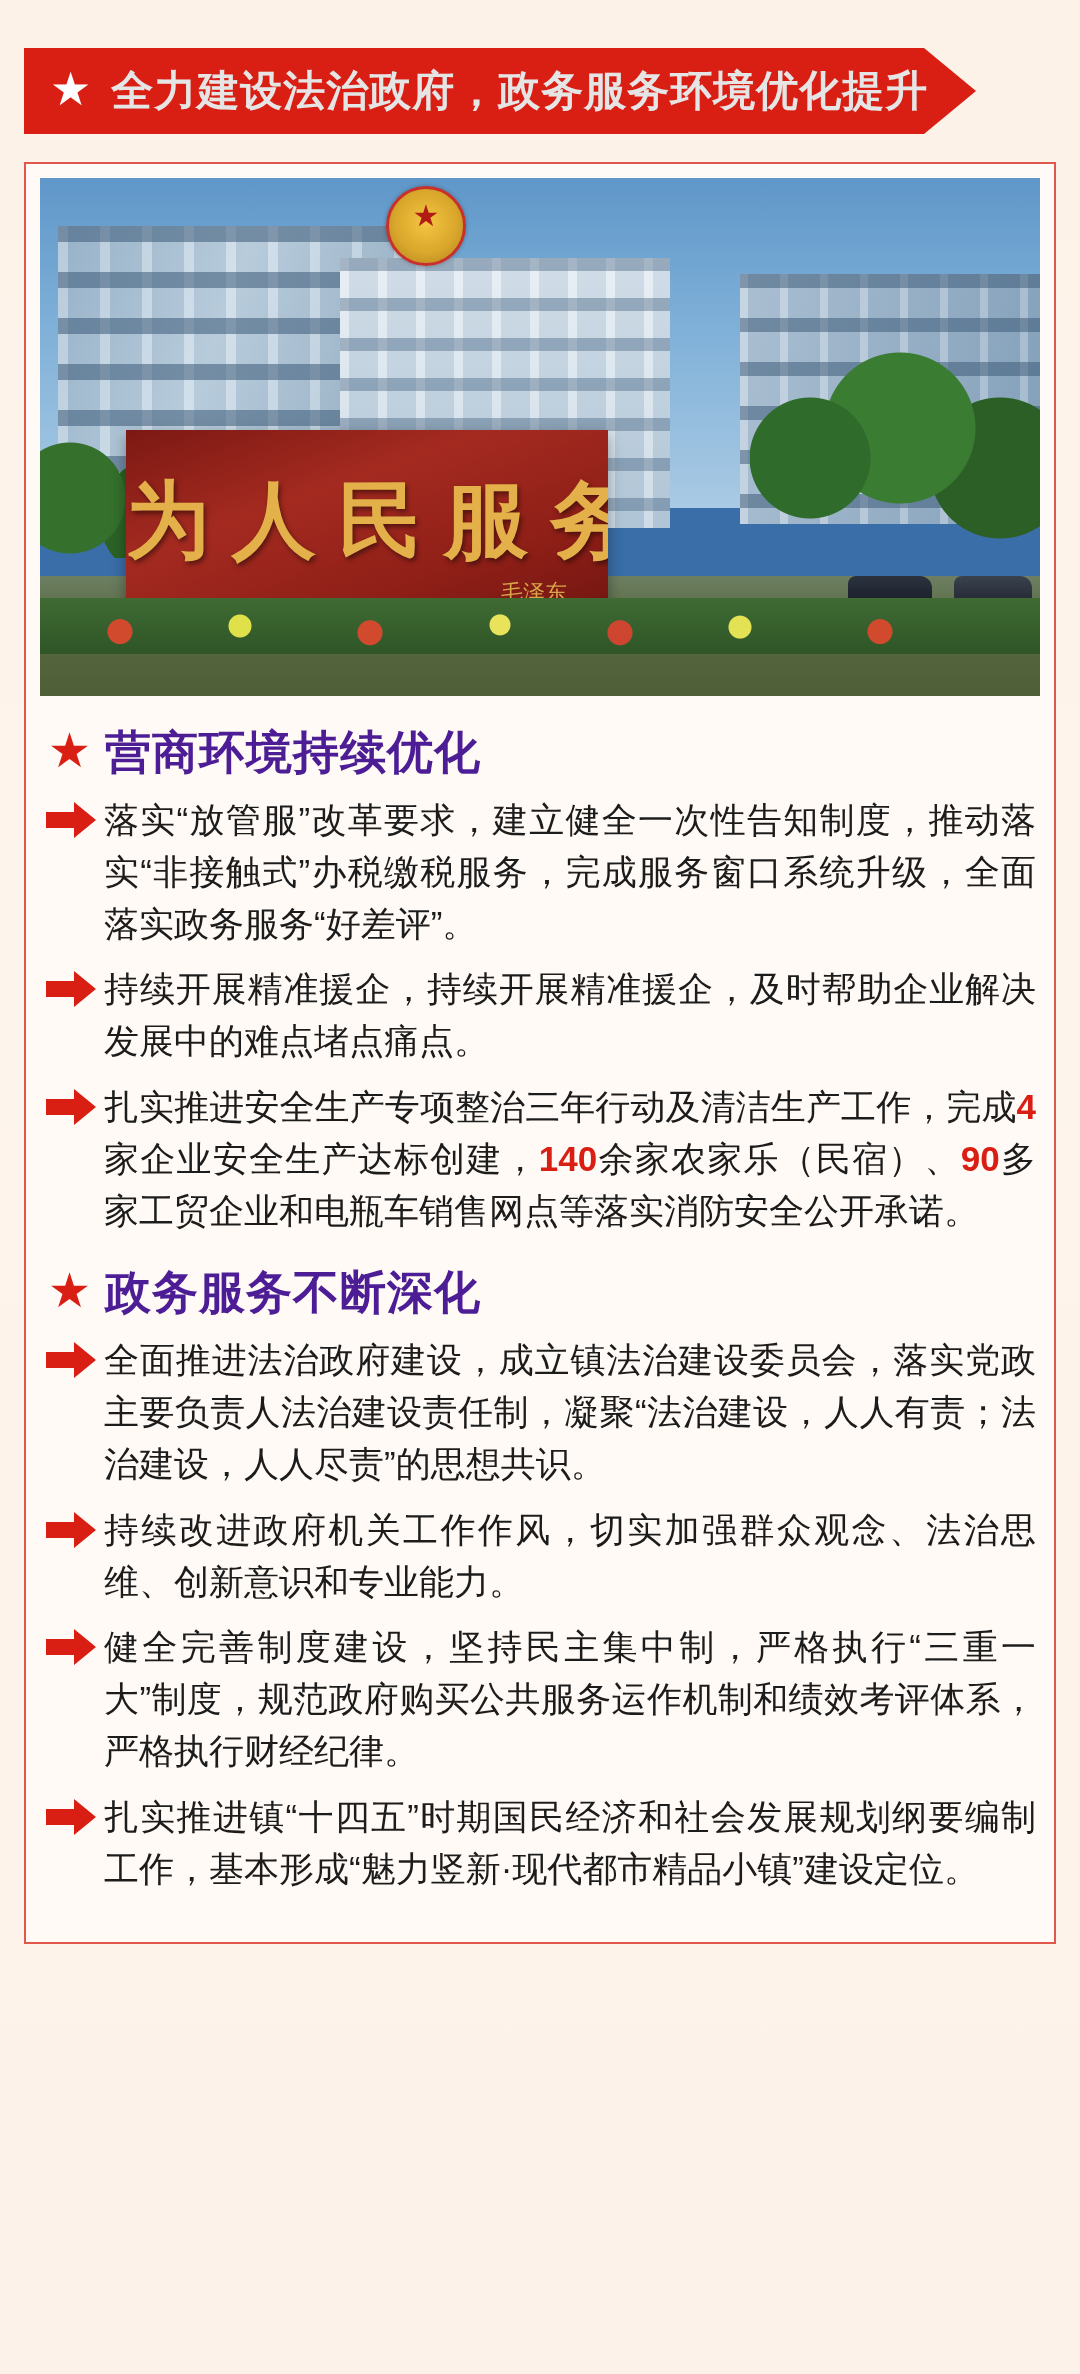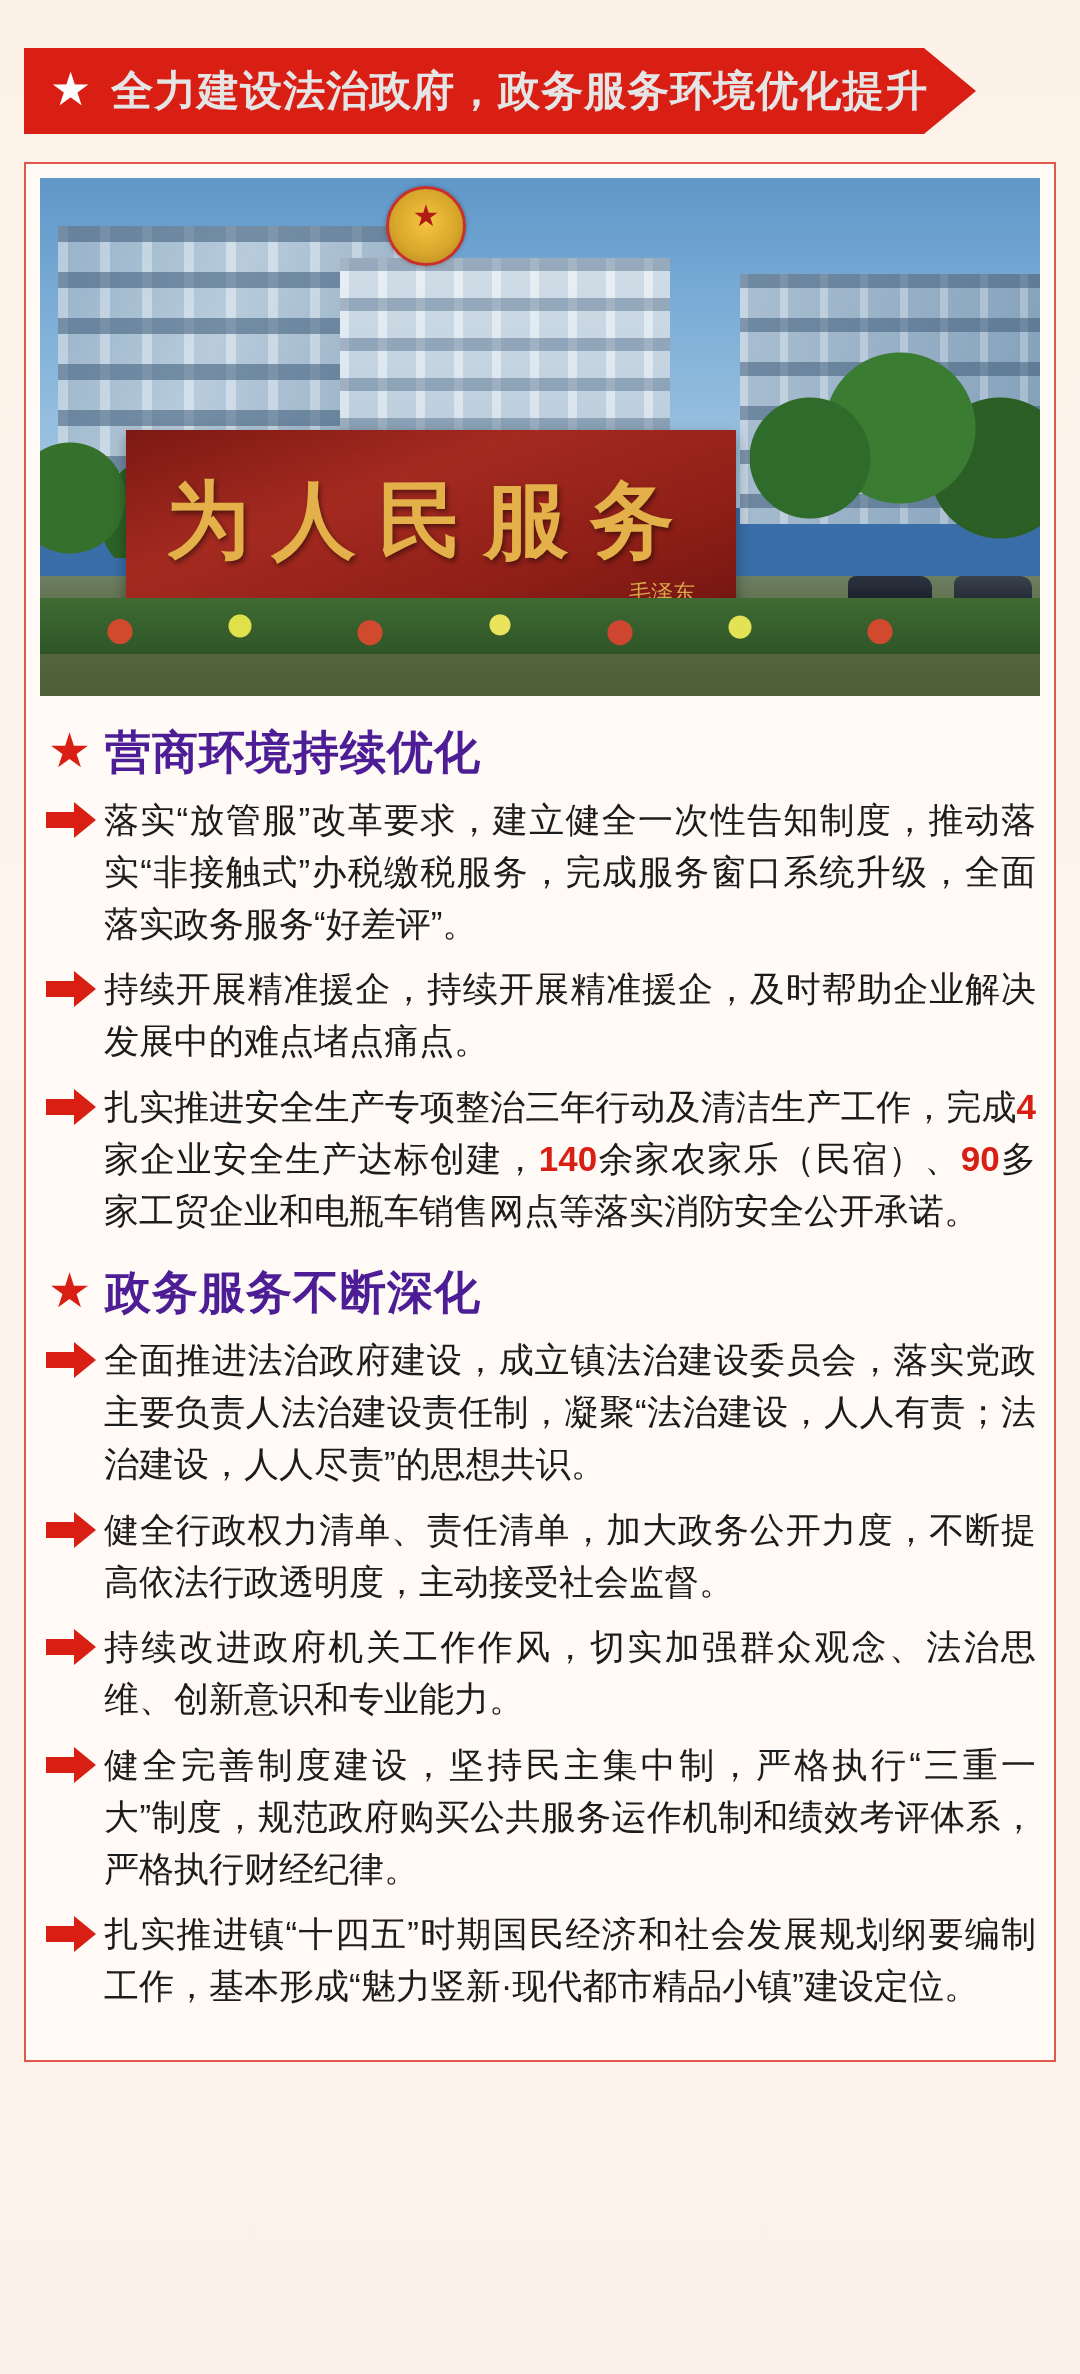--- a/index.html
+++ b/index.html
@@ -149,21 +149,21 @@
     position: absolute;
     left: -10px; top: 200px;
     width: 220px; height: 180px;
     background:
       radial-gradient(circle at 40px 120px, #35702c 0 55px, transparent 56px),
       radial-gradient(circle at 130px 140px, #2c6226 0 60px, transparent 61px);
   }
   .stone {
     position: absolute;
     left: 86px; top: 252px;
-    width: 610px; height: 198px;
+    width: 482px; height: 198px;
     background: linear-gradient(160deg, #7c1913 0%, #a42a20 35%, #8e1f17 70%, #6f1410 100%);
     box-shadow: 0 6px 14px rgba(0,0,0,0.35);
   }
   .stone-text {
     position: absolute;
     left: 0; right: 0; top: 34px;
     text-align: center;
     color: #e3b04a;
     font-family: "Liberation Serif", "DejaVu Serif", serif;
     font-size: 84px;
@@ -333,28 +333,20 @@
               </svg>
             </span>
             <div class="btext"><span>全面推进法治政府建设，成立镇法治建设委员会，落实党政主要负责人法治建设责任制，凝聚“法治建设，人人有责；法治建设，人人尽责”的思想共识。</span></div>
           </div>
           <div class="bullet">
             <span class="arrow">
               <svg width="54" height="44" viewBox="0 0 54 44" xmlns="http://www.w3.org/2000/svg">
                 <path d="M2 14 L30 14 L30 4 L52 22 L30 40 L30 30 L2 30 Z" fill="#d91f14"></path>
               </svg>
             </span>
-            <div class="btext"><span>健全行政权力清单、责任清单，加大政务公开力度，不断提高依法行政透明度，主动接受社会监督。</span></div>
-          </div>
-          <div class="bullet">
-            <span class="arrow">
-              <svg width="54" height="44" viewBox="0 0 54 44" xmlns="http://www.w3.org/2000/svg">
-                <path d="M2 14 L30 14 L30 4 L52 22 L30 40 L30 30 L2 30 Z" fill="#d91f14"></path>
-              </svg>
-            </span>
             <div class="btext"><span>持续改进政府机关工作作风，切实加强群众观念、法治思维、创新意识和专业能力。</span></div>
           </div>
           <div class="bullet">
             <span class="arrow">
               <svg width="54" height="44" viewBox="0 0 54 44" xmlns="http://www.w3.org/2000/svg">
                 <path d="M2 14 L30 14 L30 4 L52 22 L30 40 L30 30 L2 30 Z" fill="#d91f14"></path>
               </svg>
             </span>
             <div class="btext"><span>健全完善制度建设，坚持民主集中制，严格执行“三重一大”制度，规范政府购买公共服务运作机制和绩效考评体系，严格执行财经纪律。</span></div>
           </div>

